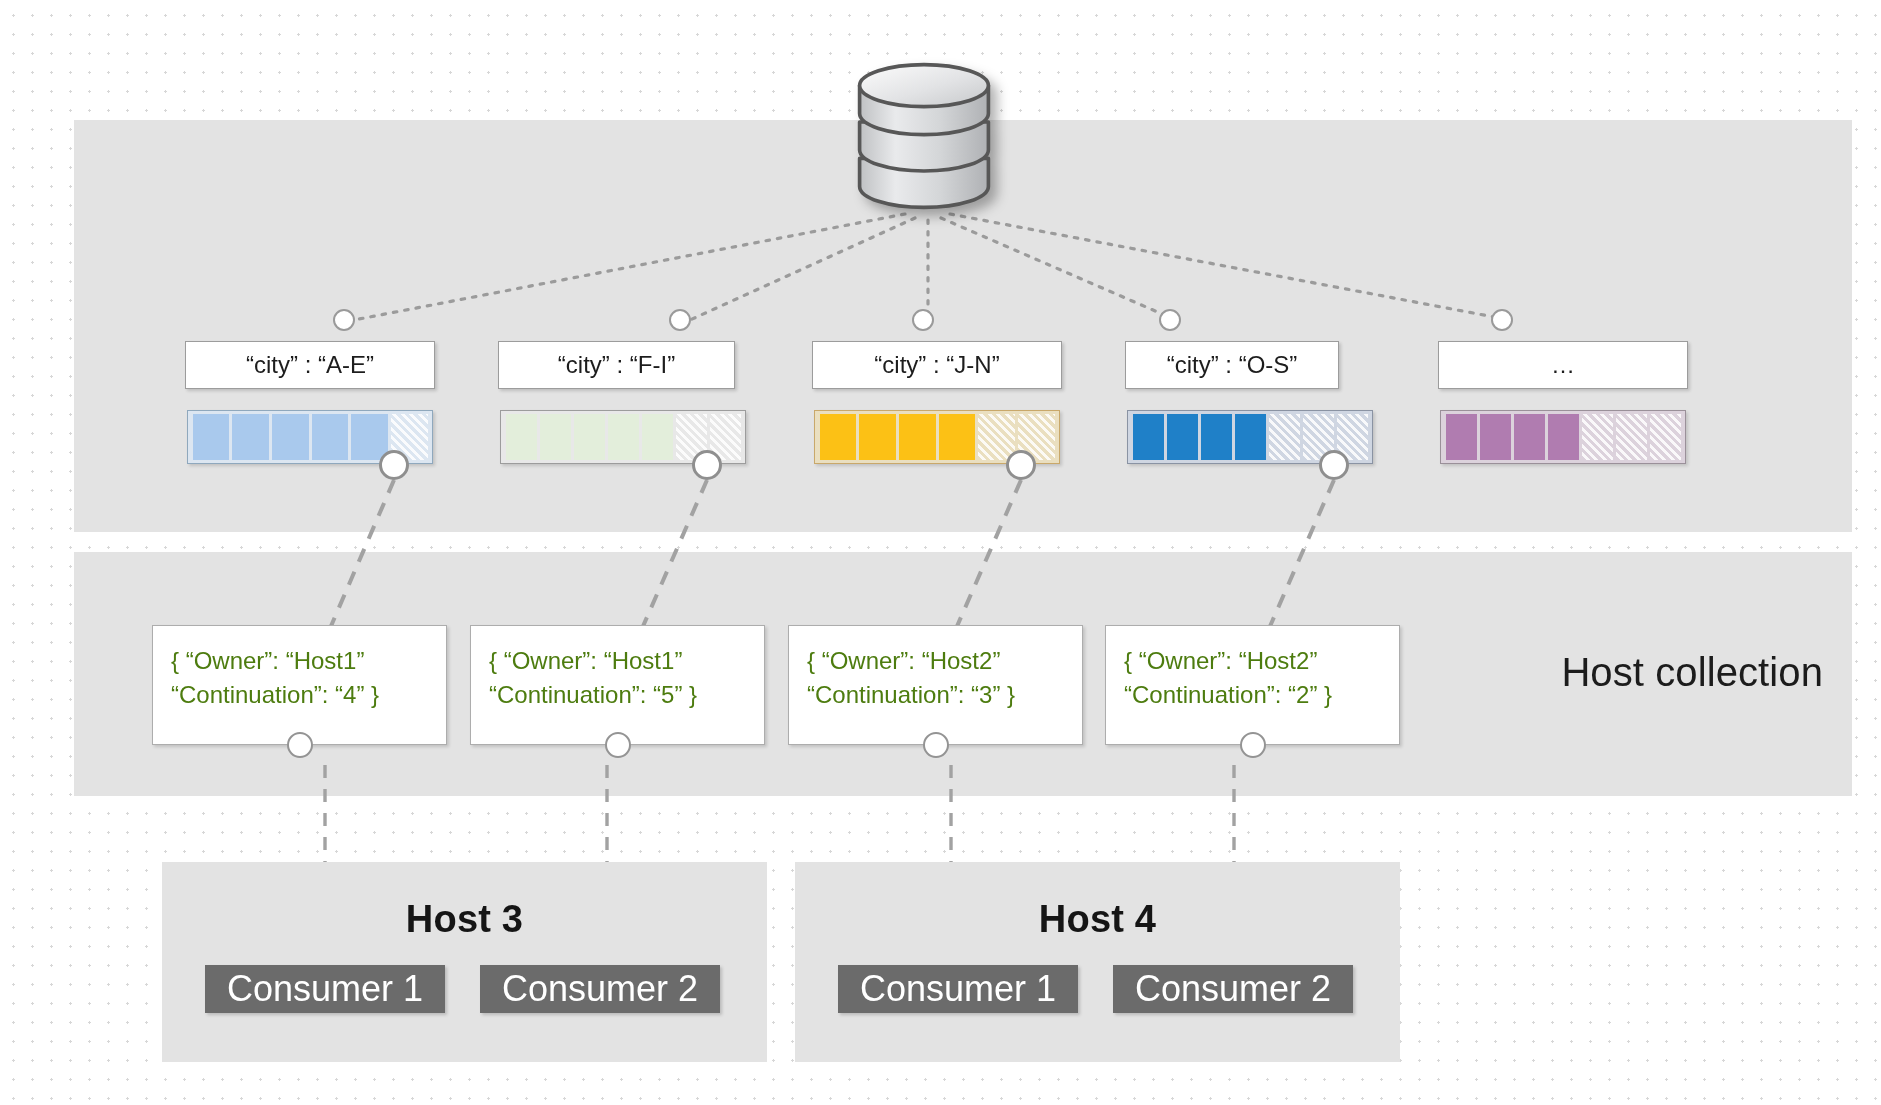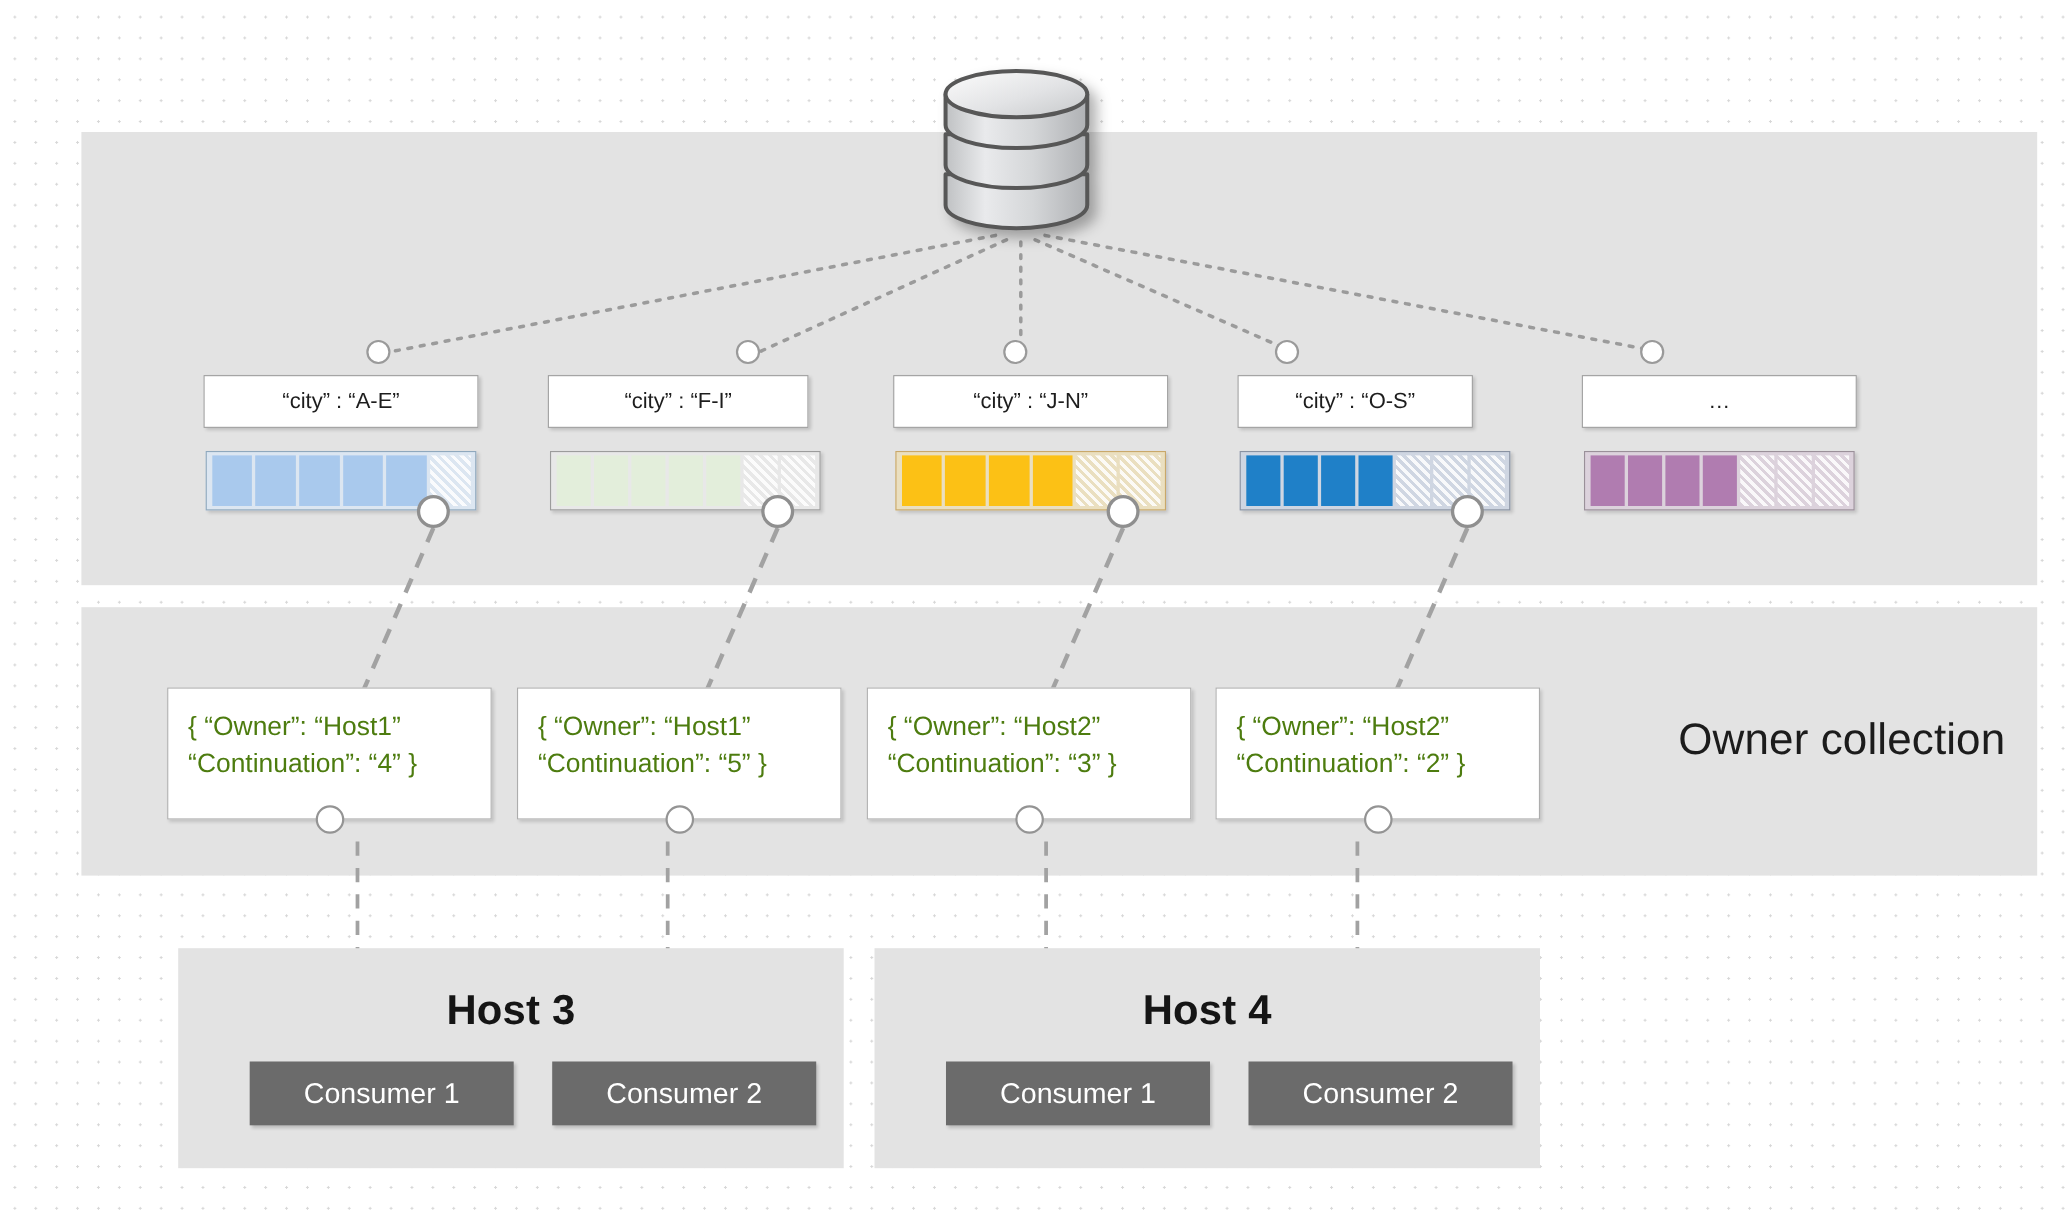--- a/index.html
+++ b/index.html
@@ -62,21 +62,21 @@
   .node.md{width:26px;height:26px;border-width:2.6px;border-color:#949494;}
 
   
   .pk-box{
     position:absolute;
     height:48px;
     background:#ffffff;
     border:1.6px solid #9c9c9c;
     box-sizing:border-box;
     display:flex;align-items:center;justify-content:center;
-    font-size:20px;color:#1d1d1d;
+    font-size:24px;color:#1d1d1d;
     box-shadow:2px 2px 3px rgba(0,0,0,.16);
     white-space:nowrap;
   }
 
   
   .bar{
     position:absolute;
     height:54px;
     box-sizing:border-box;
     border:1.6px solid;
@@ -107,28 +107,27 @@
     background:#e3e3e3;
   }
   .host-title{
     position:absolute;
     font-size:38px;font-weight:700;color:#151515;
     width:100%;text-align:center;top:36px;left:0;
     letter-spacing:.2px;
   }
   .consumer{
     position:absolute;
-    height:58px;
+    height:48px;
     background:#6b6b6b;
     color:#ffffff;
-    font-size:26px;
+    font-size:36px;
     display:flex;align-items:center;justify-content:center;
     box-shadow:2px 2px 3px rgba(0,0,0,.18);
     box-sizing:border-box;
-    margin-left:22px;
   }
 </style>
 </head>
 <body>
 
 <div id="canvas-grid"></div>
 
 <div id="stage">
 
   <div class="band" id="monitored-band"></div>
@@ -180,21 +179,21 @@
 
         <path d="M14 50 v20 a46 15 0 0 0 92 0 v-20 z" fill="url(#cylg)"></path>
 
         <path d="M14 24 v20 a46 15 0 0 0 92 0 v-20 z" fill="url(#cylg)"></path>
 
         <ellipse cx="60" cy="24" rx="46" ry="15" fill="url(#topg)"></ellipse>
       </g>
     </svg>
   </div>
 
-  <div class="band-title" id="lease-title">Owner collection</div>
+  <div class="band-title" id="lease-title">Host collection</div>
 
   <div id="partition-layer">
       <div class="node" style="left: 333px; top: 309px;"></div>
       <div class="pk-box" style="left: 185px; top: 341px; width: 250px;">“city” : “A-E”</div>
       <div class="bar" style="left: 187px; top: 410px; width: 246px; border-color: rgb(143, 168, 189); background: rgb(220, 230, 241);">
         <div class="seg" style="background: rgb(169, 201, 237);"></div>
         <div class="seg" style="background: rgb(169, 201, 237);"></div>
         <div class="seg" style="background: rgb(169, 201, 237);"></div>
         <div class="seg" style="background: rgb(169, 201, 237);"></div>
         <div class="seg" style="background: rgb(169, 201, 237);"></div>

